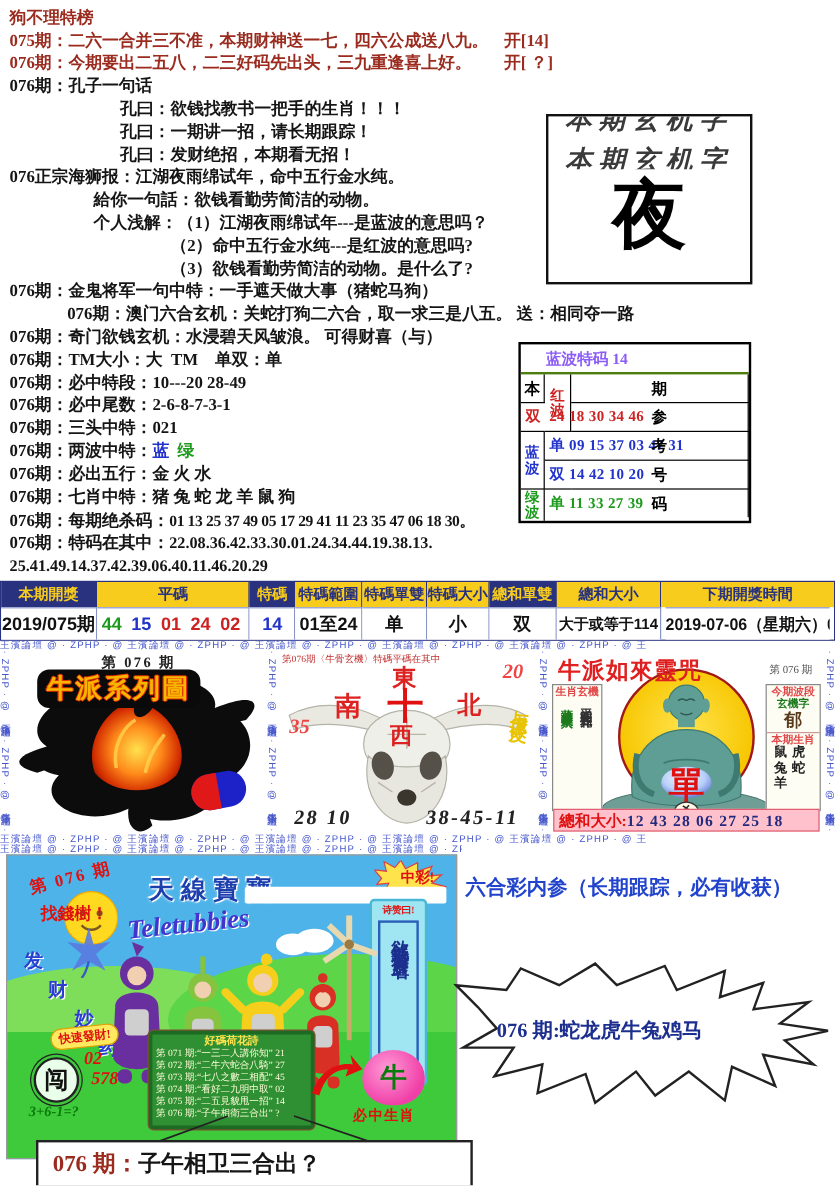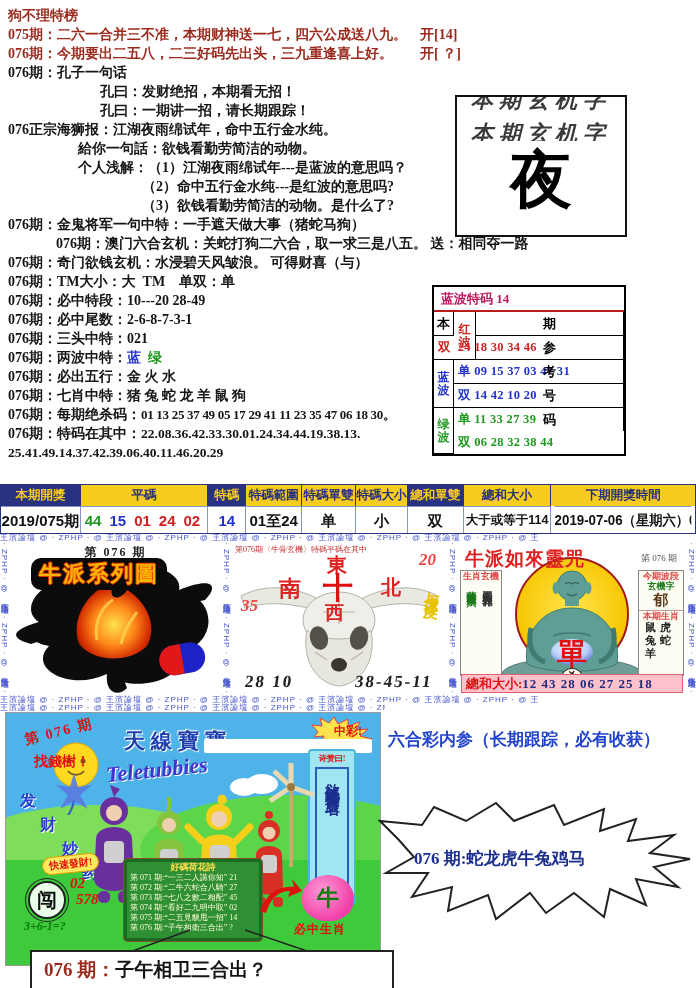--- a/index.html
+++ b/index.html
@@ -15,22 +15,22 @@
   .mystery-head{position:relative;height:44px;overflow:hidden;font-style:italic;}
   .mystery-head span{position:absolute;left:14px;white-space:nowrap;font-weight:bold;
                      font-size:22px;letter-spacing:6px;color:#3a3a3a;filter:blur(.4px);}
   .mh-a{top:-12px;}
   .mh-b{top:22px;}
   .mystery-char{position:absolute;left:0;right:0;top:48px;text-align:center;
                 font-size:62px;font-weight:bold;color:#000;line-height:70px;}
   
   .ref-table{position:absolute;left:432px;top:285px;width:190px;background:#fff;
              border:2px solid #000;font-family:"Liberation Serif",serif;}
-  .ref-title{height:23px;line-height:23px;border-bottom:2px solid #b91c1c;color:#be185d;
-             font-weight:bold;font-size:13px;padding-left:7px;}
+  .ref-title{height:23px;line-height:23px;border-bottom:2px solid #4d7c0f;color:#8b5cf6;
+             font-weight:bold;font-size:13px;padding-left:21px;}
   .ref-grid{display:grid;grid-template-columns:20px 22px 1fr;}
   .ref-cell{border-right:1px solid #000;border-bottom:1px solid #000;display:flex;
             align-items:center;justify-content:center;font-weight:bold;font-size:13px;height:23px;}
   .ref-data{justify-content:flex-start;padding-left:4px;font-size:12.5px;letter-spacing:.3px;white-space:pre;}
   .ref-wave{flex-direction:column;line-height:13px;font-size:12px;height:auto;}
   .rowspan2{grid-row:span 2;}
   .ref-grid > .ref-cell:nth-last-child(-n+3){border-bottom:none;}
   .ref-grid .last-col{border-right:none;}
   
   .res-table{position:absolute;left:0;top:484px;width:696px;border:1px solid #28327e;
@@ -124,22 +124,23 @@
 </head>
 <body>
 
 <div class="page">
 
   <div id="top-lines">
       <div class="tline" style="padding-left: 8px;"><span style="color: rgb(155, 43, 31);">狗不理特榜</span></div>
       <div class="tline" style="padding-left: 8px;"><span style="color: rgb(155, 43, 31);">075期：二六一合并三不准，本期财神送一七，四六公成送八九。</span><span style="color: rgb(155, 43, 31); position: absolute; left: 420px;">开[14]</span></div>
       <div class="tline" style="padding-left: 8px;"><span style="color: rgb(155, 43, 31);">076期：今期要出二五八，二三好码先出头，三九重逢喜上好。</span><span style="color: rgb(155, 43, 31); position: absolute; left: 420px;">开[ ？]</span></div>
       <div class="tline" style="padding-left: 8px;"><span>076期：孔子一句话</span></div>
+      <div class="tline" style="padding-left: 100px;"><span>孔曰：欲钱找教书一把手的生肖！！！</span></div>
+      <div class="tline" style="padding-left: 100px;"><span>孔曰：一期讲一招，请长期跟踪！</span></div>
       <div class="tline" style="padding-left: 100px;"><span>孔曰：发财绝招，本期看无招！</span></div>
-      <div class="tline" style="padding-left: 100px;"><span>孔曰：一期讲一招，请长期跟踪！</span></div>
       <div class="tline" style="padding-left: 8px;"><span>076正宗海狮报：江湖夜雨绵试年，命中五行金水纯。</span></div>
       <div class="tline" style="padding-left: 78px;"><span>給你一句話：欲钱看勤劳简洁的动物。</span></div>
       <div class="tline" style="padding-left: 78px;"><span>个人浅解：（1）江湖夜雨绵试年---是蓝波的意思吗？</span></div>
       <div class="tline" style="padding-left: 142px;"><span>（2）命中五行金水纯---是红波的意思吗?</span></div>
       <div class="tline" style="padding-left: 142px;"><span>（3）欲钱看勤劳简洁的动物。是什么了?</span></div>
       <div class="tline" style="padding-left: 8px;"><span>076期：金鬼将军一句中特：一手遮天做大事（猪蛇马狗）</span></div>
       <div class="tline" style="padding-left: 8px; margin-left: 48px;"><span>076期：澳门六合玄机：关蛇打狗二六合，取一求三是八五。 送：相同夺一路</span></div>
       <div class="tline" style="padding-left: 8px;"><span>076期：奇门欲钱玄机：水浸碧天风皱浪。 可得财喜（与）</span></div>
       <div class="tline" style="padding-left: 8px;"><span>076期：TM大小：大  TM    单双：单</span></div>
       <div class="tline" style="padding-left: 8px;"><span>076期：必中特段：10---20 28-49</span></div>
@@ -179,21 +180,20 @@
         <div class="ref-cell ref-data last-col" style="color: rgb(34, 51, 204);">单 09 15 37 03 47 31</div>
         <div class="ref-cell">考</div>
         <div class="ref-cell ref-data last-col" style="color: rgb(34, 51, 204);">双 14 42 10 20</div>
         <div class="ref-cell">号</div>
         <div class="ref-cell ref-wave rowspan2" style="color: rgb(29, 154, 29);">
           <div>绿</div>
           <div>波</div>
         </div>
         <div class="ref-cell ref-data last-col" style="color: rgb(29, 154, 29);">单 11 33 27 39</div>
         <div class="ref-cell">码</div>
-        <div class="ref-cell ref-data last-col" style="color: rgb(29, 154, 29);">双 06 28 32 38 44</div>
       </div>
   </div>
 
   <div class="res-table">
     <div class="res-row" id="res-head">
         <div class="res-h dark" style="width: 80px;">本期開獎</div>
         <div class="res-h" style="width: 128px;">平碼</div>
         <div class="res-h dark" style="width: 38px;">特碼</div>
         <div class="res-h" style="width: 56px;">特碼範圍</div>
         <div class="res-h" style="width: 54px;">特碼單雙</div>

